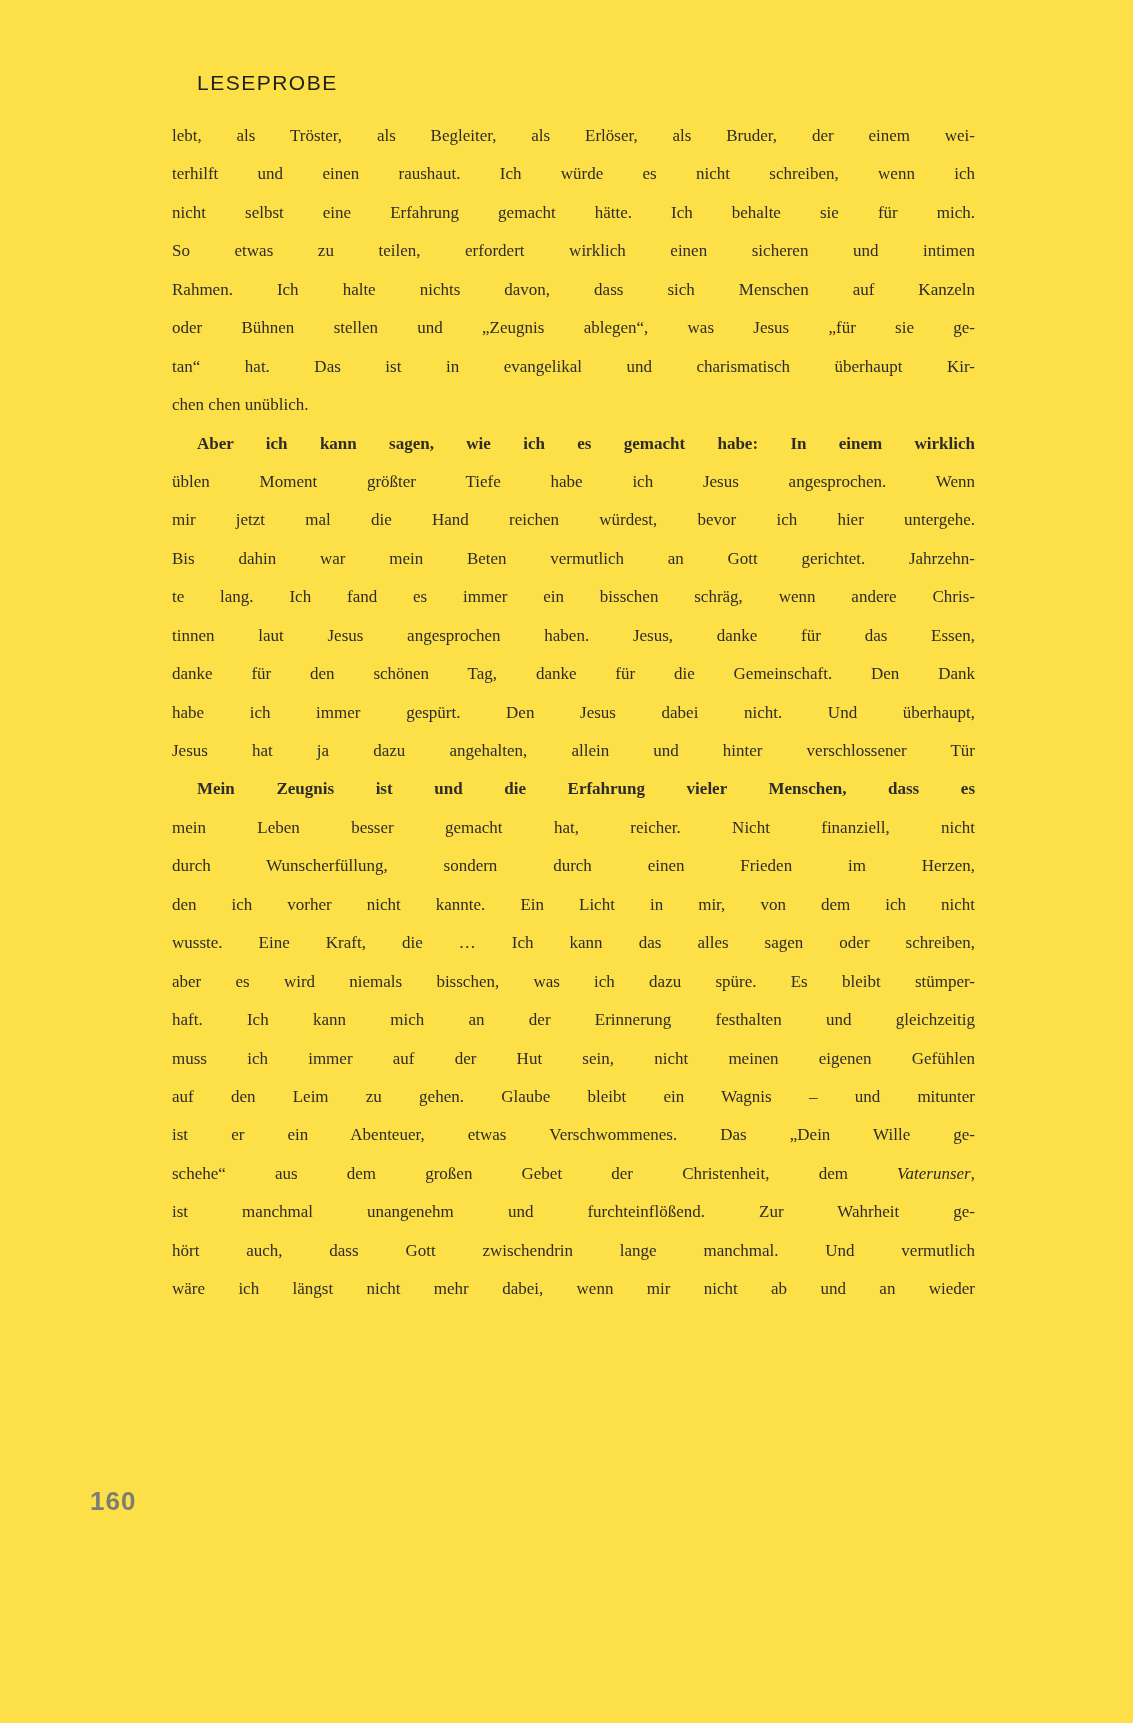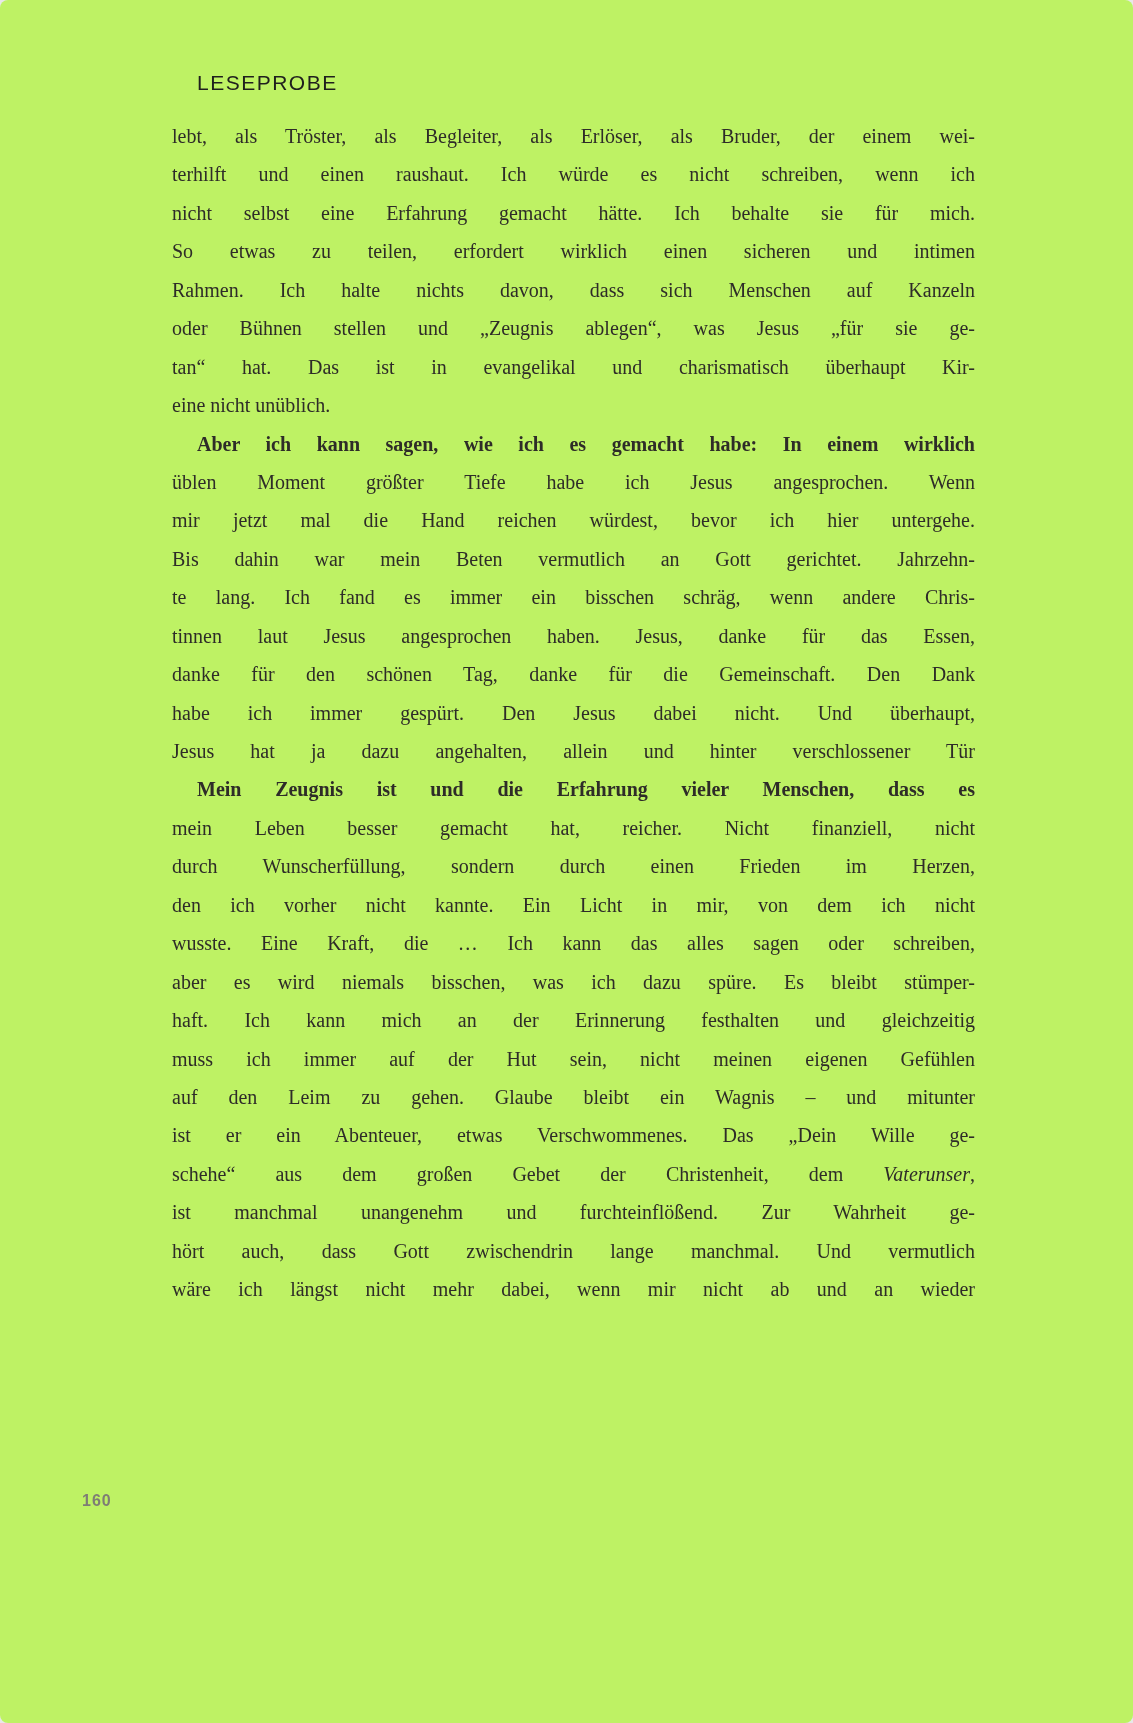--- a/index.html
+++ b/index.html
@@ -5,24 +5,23 @@
   html, body {
     margin: 0;
     padding: 0;
     background: #e8e8e8;
   }
   .page {
     position: relative;
     width: 1133px;
     height: 1723px;
     margin: 0 auto;
-    background: #bef264;
+    background: #fde047;
     overflow: hidden;
     font-family: "Liberation Serif", "DejaVu Serif", serif;
-    border-radius: 8px;
   }
   .running-head {
     position: absolute;
     left: 197px;
     top: 72px;
     font-family: "Liberation Sans", "DejaVu Sans", sans-serif;
     font-size: 21px;
     line-height: 22px;
     letter-spacing: 1.5px;
     color: #1f1f1d;
@@ -30,63 +29,63 @@
   .body-text {
     position: absolute;
     left: 172px;
     top: 117px;
     width: 803px;
     color: #2e2c28;
   }
   .line {
     height: 38.45px;
     line-height: 38.45px;
-    font-size: 20px;
+    font-size: 17px;
     white-space: normal;
     overflow: hidden;
     text-align: left;
   }
   .line.just {
     text-align: justify;
     text-align-last: justify;
   }
   .line.indent {
     padding-left: 25px;
     font-weight: bold;
   }
   .line .it {
     font-style: italic;
   }
   .folio {
     position: absolute;
-    left: 82px;
+    left: 90px;
     top: 1486px;
     font-family: "Liberation Sans", "DejaVu Sans", sans-serif;
     font-weight: bold;
-    font-size: 16px;
+    font-size: 26px;
     line-height: 30px;
     letter-spacing: 1px;
     color: #7e7d75;
   }
 </style>
 </head>
 <body>
 
 <div class="page">
   <div class="running-head">LESEPROBE</div>
 
   <div class="body-text">
       <div class="line just">lebt, als Tröster, als Begleiter, als Erlöser, als Bruder, der einem wei-</div>
       <div class="line just">terhilft und einen raushaut. Ich würde es nicht schreiben, wenn ich</div>
       <div class="line just">nicht selbst eine Erfahrung gemacht hätte. Ich behalte sie für mich.</div>
       <div class="line just">So etwas zu teilen, erfordert wirklich einen sicheren und intimen</div>
       <div class="line just">Rahmen. Ich halte nichts davon, dass sich Menschen auf Kanzeln</div>
       <div class="line just">oder Bühnen stellen und „Zeugnis ablegen“, was Jesus „für sie ge-</div>
       <div class="line just">tan“ hat. Das ist in evangelikal und charismatisch überhaupt Kir-</div>
-      <div class="line">eine nicht unüblich.</div>
+      <div class="line">chen chen unüblich.</div>
       <div class="line just indent">Aber ich kann sagen, wie ich es gemacht habe: In einem wirklich</div>
       <div class="line just">üblen Moment größter Tiefe habe ich Jesus angesprochen. Wenn</div>
       <div class="line just">mir jetzt mal die Hand reichen würdest, bevor ich hier untergehe.</div>
       <div class="line just">Bis dahin war mein Beten vermutlich an Gott gerichtet. Jahrzehn-</div>
       <div class="line just">te lang. Ich fand es immer ein bisschen schräg, wenn andere Chris-</div>
       <div class="line just">tinnen laut Jesus angesprochen haben. Jesus, danke für das Essen,</div>
       <div class="line just">danke für den schönen Tag, danke für die Gemeinschaft. Den Dank</div>
       <div class="line just">habe ich immer gespürt. Den Jesus dabei nicht. Und überhaupt,</div>
       <div class="line just">Jesus hat ja dazu angehalten, allein und hinter verschlossener Tür</div>
       <div class="line just indent">Mein Zeugnis ist und die Erfahrung vieler Menschen, dass es</div>

